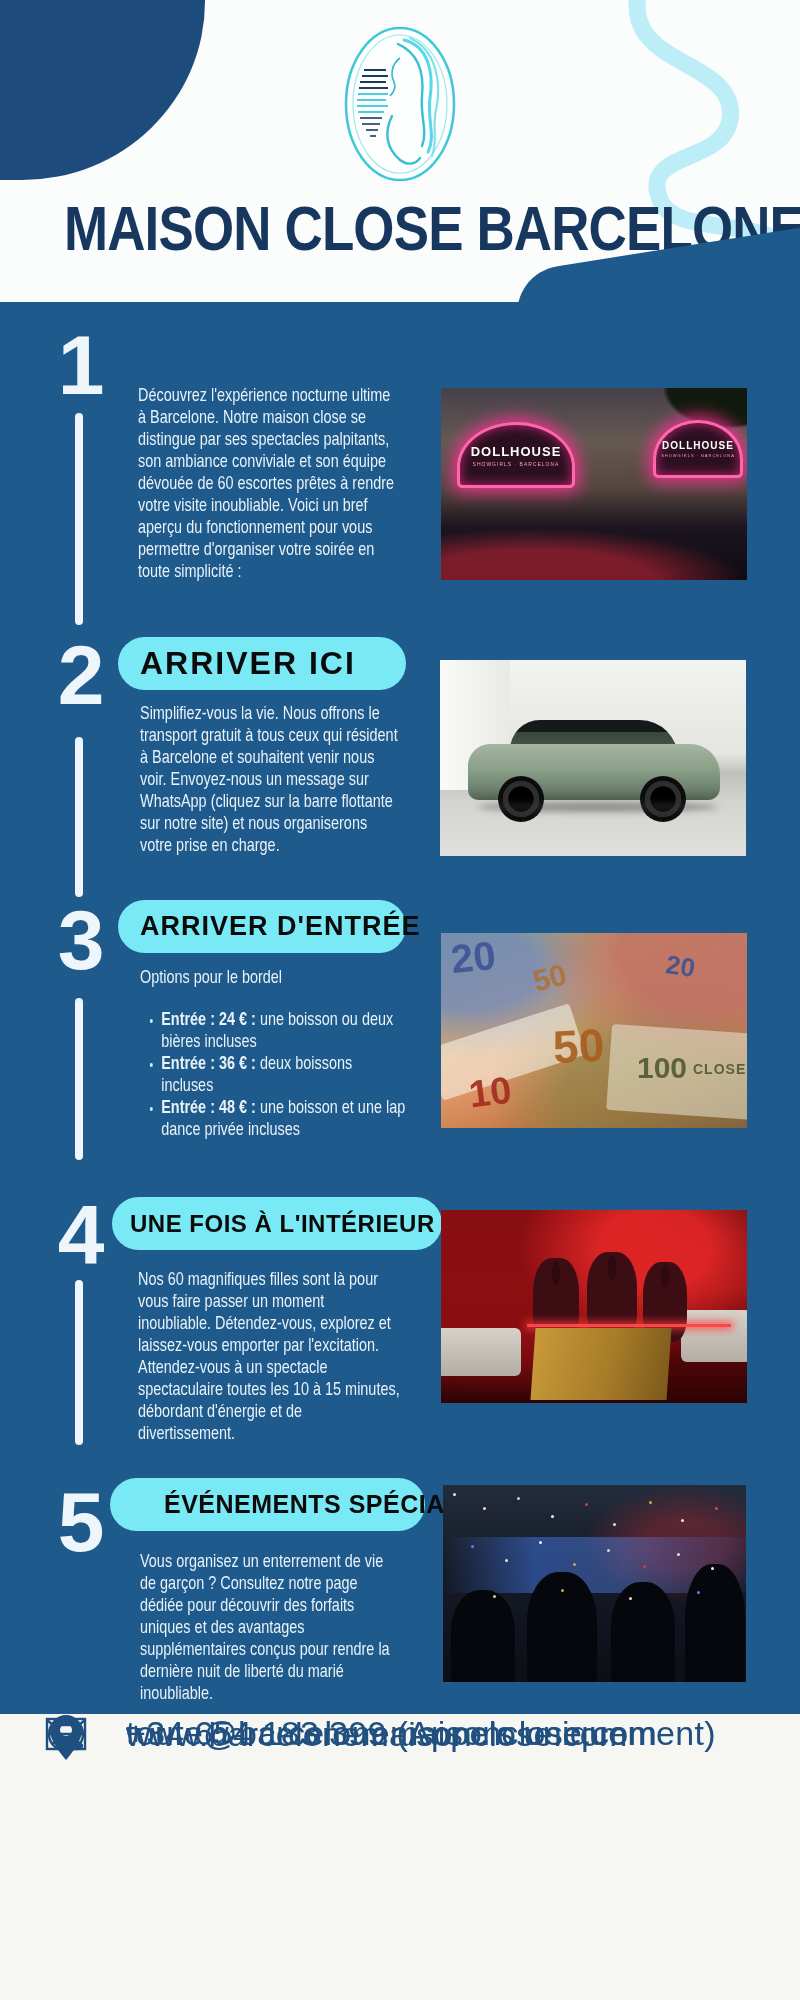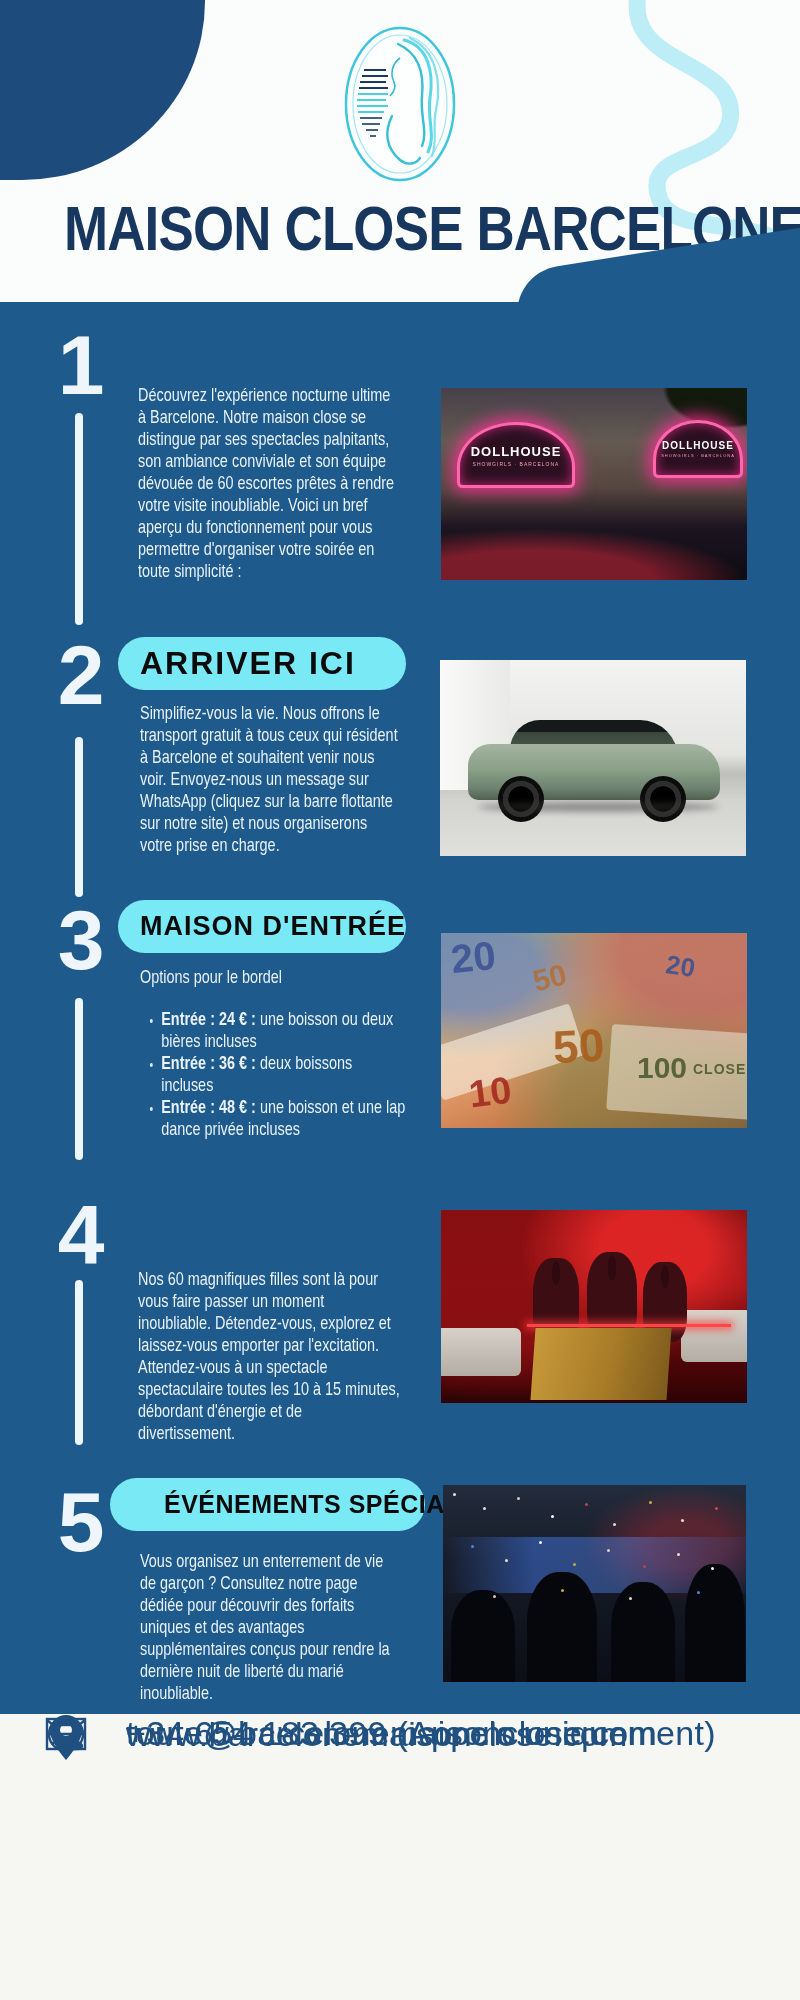--- a/index.html
+++ b/index.html
@@ -253,21 +253,21 @@
       <div class="car-cabin"></div>
       <div class="car-body"></div>
       <div class="wheel w1"></div>
       <div class="wheel w2"></div>
       <div class="car-shadow"></div>
     </div>
   </div>
 
   <div class="num" style="top:905px;">3</div>
   <div class="pill" style="left:118px; top:900px; width:288px;">
-    <h2 style="font-size:27px; letter-spacing:1px;">MAISON D'ENTRÉE</h2>
+    <h2 style="font-size:27px; letter-spacing:1px;">ARRIVER D'ENTRÉE</h2>
   </div>
   <div class="stext" style="left:140px; top:966px;">Options pour le bordel</div>
   <div class="stext" style="left:146px; top:1008px;">
     <ul class="bullets">
       <li><span class="b-bold">Entrée : 24 € :</span><span> une boisson ou deux bières incluses</span></li>
       <li><span class="b-bold">Entrée : 36 € :</span><span> deux boissons incluses</span></li>
       <li><span class="b-bold">Entrée : 48 € :</span><span> une boisson et une lap dance privée incluses</span></li>
     </ul>
   </div>
   <div class="vline" style="top:998px; height:162px;"></div>
@@ -278,20 +278,23 @@
     <span class="note n20a">20</span>
     <span class="note n20b">20</span>
     <span class="note n50a">50</span>
     <span class="note n50b">50</span>
     <span class="note n100">100</span>
     <span class="note neuro">CLOSE</span>
     <span class="note n10">10</span>
   </div>
 
   <div class="num" style="top:1200px;">4</div>
+  <div class="pill" style="left:112px; top:1197px; width:330px; padding-left:18px;">
+    <h2 style="font-size:24px; letter-spacing:0.5px;">UNE FOIS À L'INTÉRIEUR</h2>
+  </div>
   <div class="stext" style="left:138px; top:1268px;">Nos 60 magnifiques filles sont là pour vous faire passer un moment inoubliable. Détendez-vous, explorez et laissez-vous emporter par l'excitation. Attendez-vous à un spectacle spectaculaire toutes les 10 à 15 minutes, débordant d'énergie et de divertissement.</div>
   <div class="vline" style="top:1280px; height:165px;"></div>
 
   <div class="ph ph-club">
     <div class="sofa sofa-l"></div>
     <div class="sofa sofa-r"></div>
     <div class="fig f1"></div>
     <div class="fig f2"></div>
     <div class="fig f3"></div>
     <div class="neon-strip"></div>

